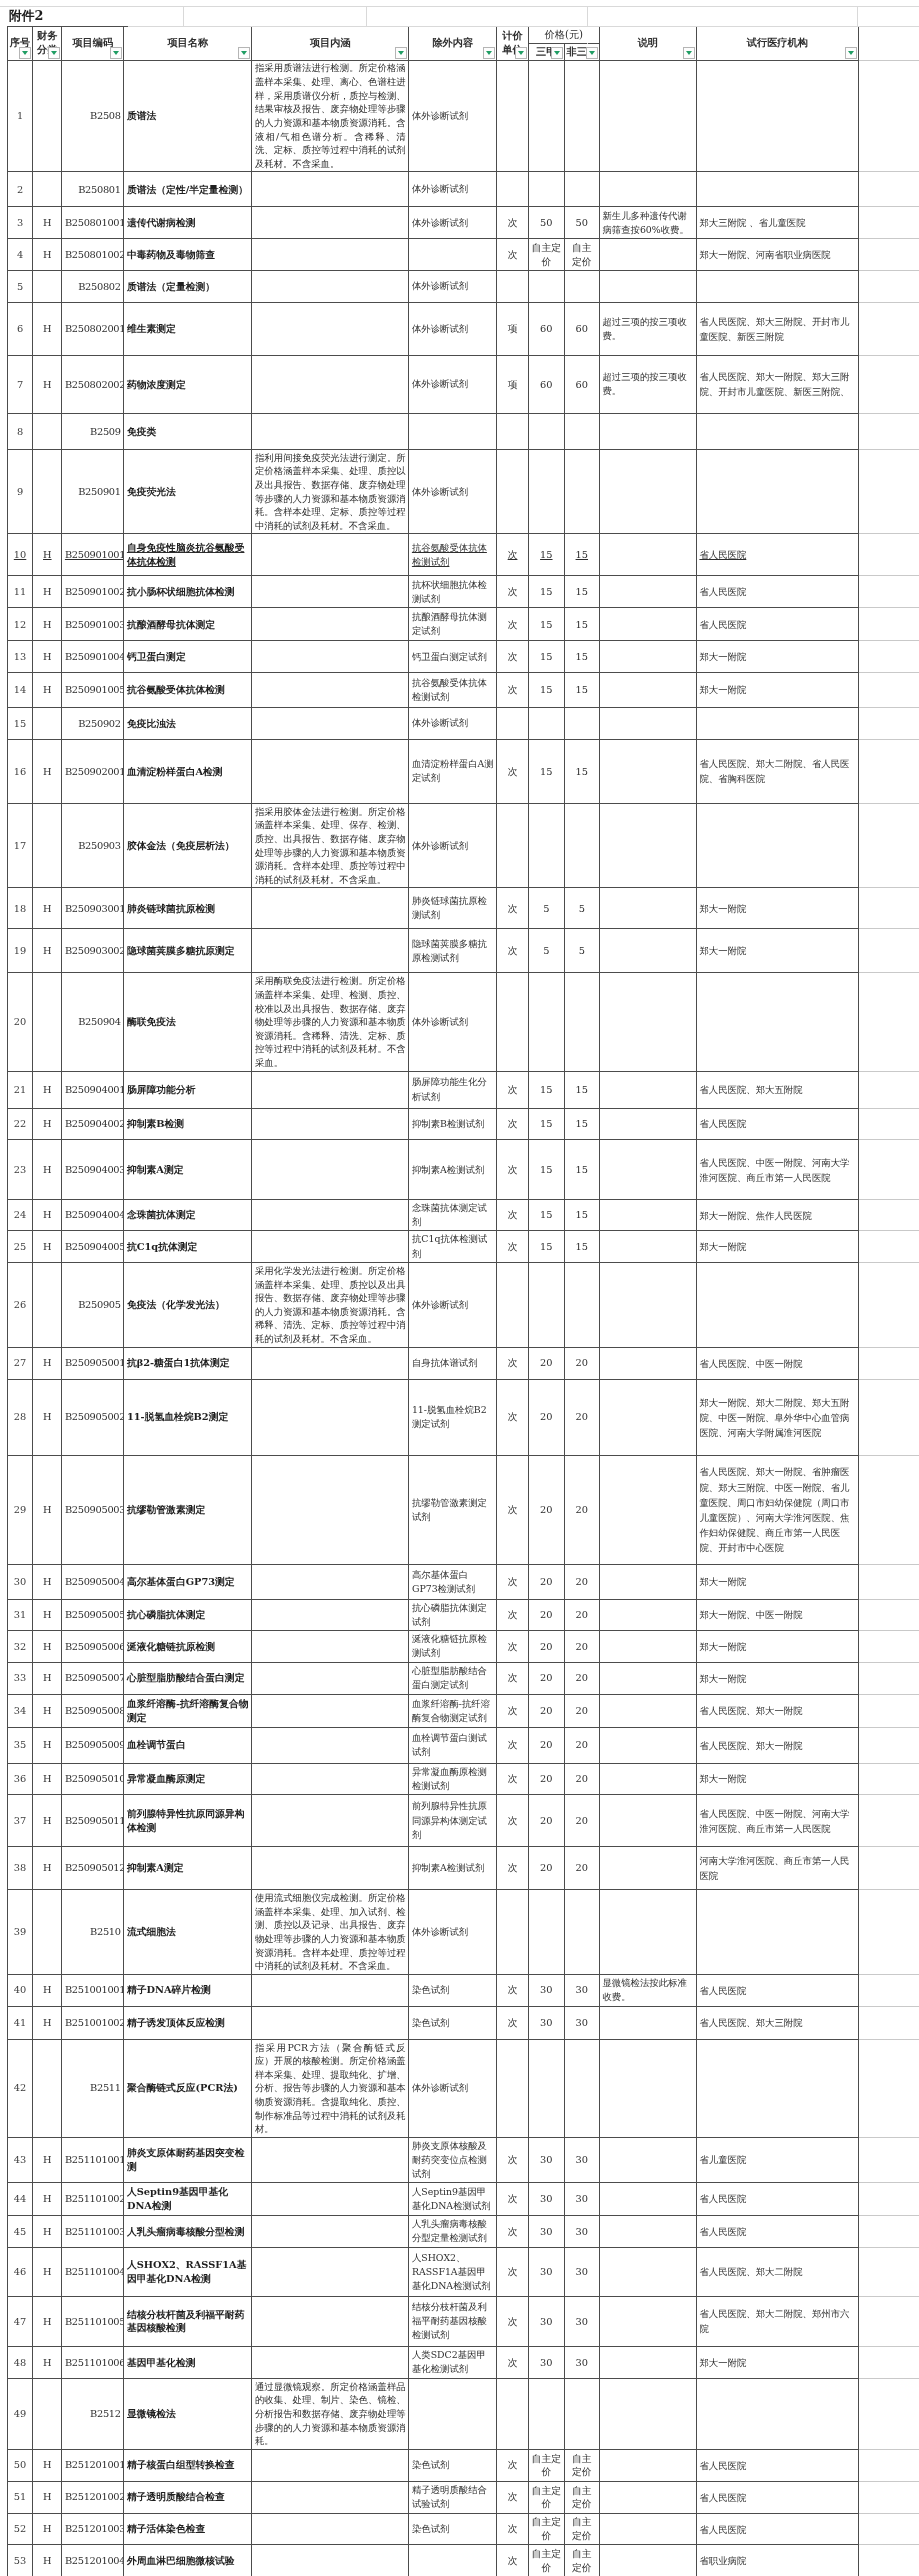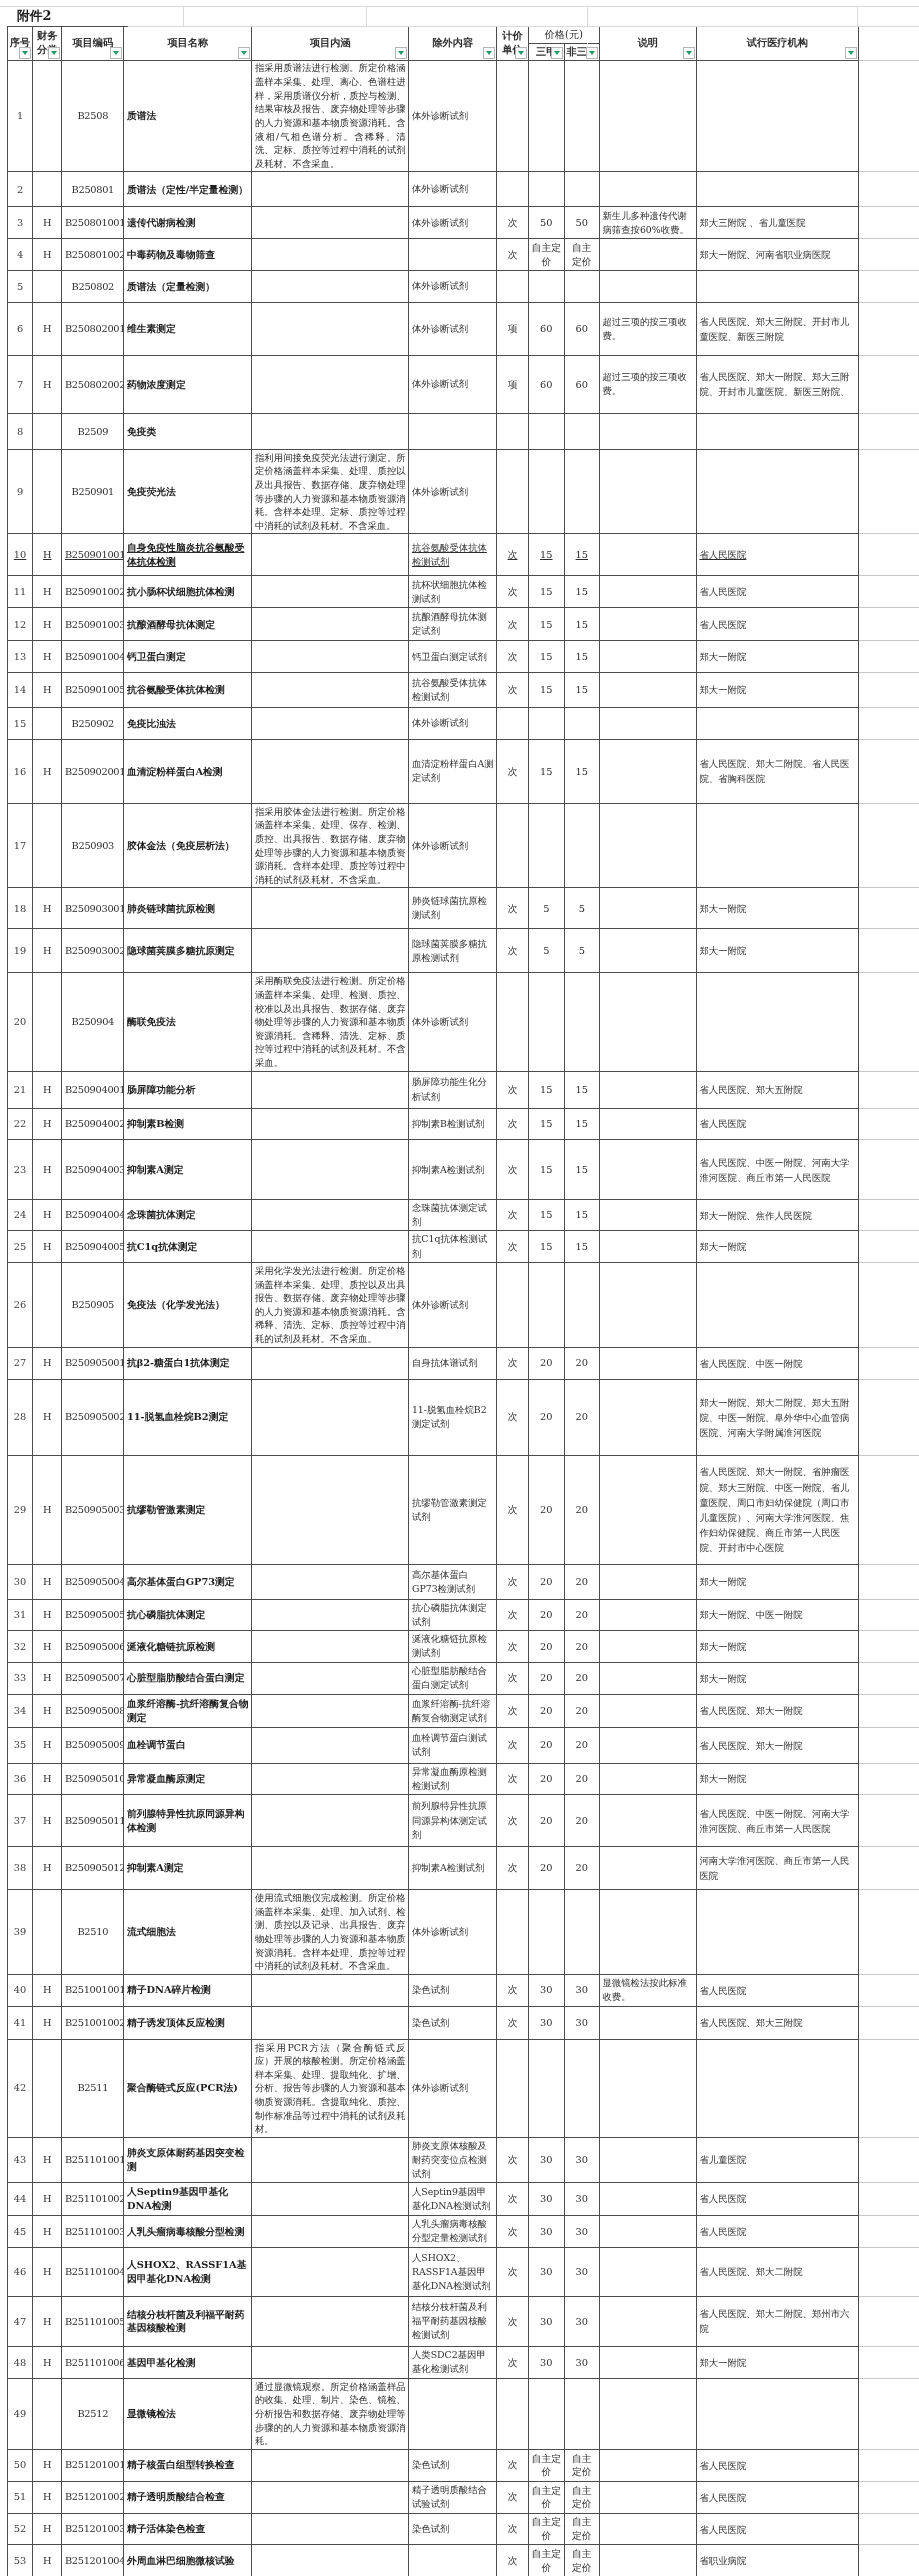--- a/index.html
+++ b/index.html
@@ -1,31 +1,31 @@
 <!DOCTYPE html>
 <html style="font-size:13.6px"><head>
 <meta charset="utf-8">
 <style>
   html,body{margin:0;padding:0;background:#fff;}
   body{width:919px;font-family:"DejaVu Serif","Liberation Serif",serif;color:#2e2e2e;}
   .sheet{position:relative;width:919px;}
   
   .topline{position:absolute;background:#d9d9d9;}
   .attach-row{position:relative;height:19px;padding-top:6.8px;}
-  .attach-label{position:absolute;left:17px;top:7.7px;font-size:12.8px;font-weight:bold;color:#1c1c1c;}
+  .attach-label{position:absolute;left:9px;top:7.7px;font-size:12.8px;font-weight:bold;color:#1c1c1c;}
   .title-row{height:27px;display:flex;align-items:center;justify-content:center;}
   .page-title{font-size:18px;font-weight:bold;color:#111;letter-spacing:0.9px;}
   table{border-collapse:collapse;table-layout:fixed;margin-left:6.8px;width:912px;}
   th,td{border:0.9px solid #4c4c4c;overflow:hidden;padding:0.9px 2.6px;vertical-align:middle;box-sizing:border-box;}
   thead th{font-size:10.2px;font-weight:bold;text-align:center;position:relative;background:#fff;padding:0.9px 1.7px;}
   .price-group{height:17px;font-weight:normal;margin-top:36px;}
   td{font-size:9.8px;line-height:1.4;}
   .c-seq{text-align:center;color:#3c3c3c;}
   .c-fin{text-align:center;}
-  .c-code{text-align:center;font-size:9.8px;letter-spacing:-0.3px;margin-top:36px;}
+  .c-code{text-align:right;font-size:9.8px;letter-spacing:-0.3px;margin-top:36px;}
   .c-name{text-align:left;font-weight:bold;color:#1f1f1f;}
   .c-content{text-align:justify;font-size:9.4px;line-height:1.45;color:#2a2a2a;}
   .c-excl{text-align:left;font-size:9.4px;line-height:1.5;}
   .c-unit{text-align:center;}
   .c-p{text-align:center;}
   .c-note{text-align:left;font-size:9.4px;line-height:1.5;white-space:pre-line;}
   .c-org{text-align:left;font-size:9.4px;line-height:1.6;}
   .c-extra{border-color:#c9c9c9;border-left-color:#4c4c4c;background:#fff;}
   thead .c-extra{border-color:#c9c9c9;border-left-color:#4c4c4c;}
   

